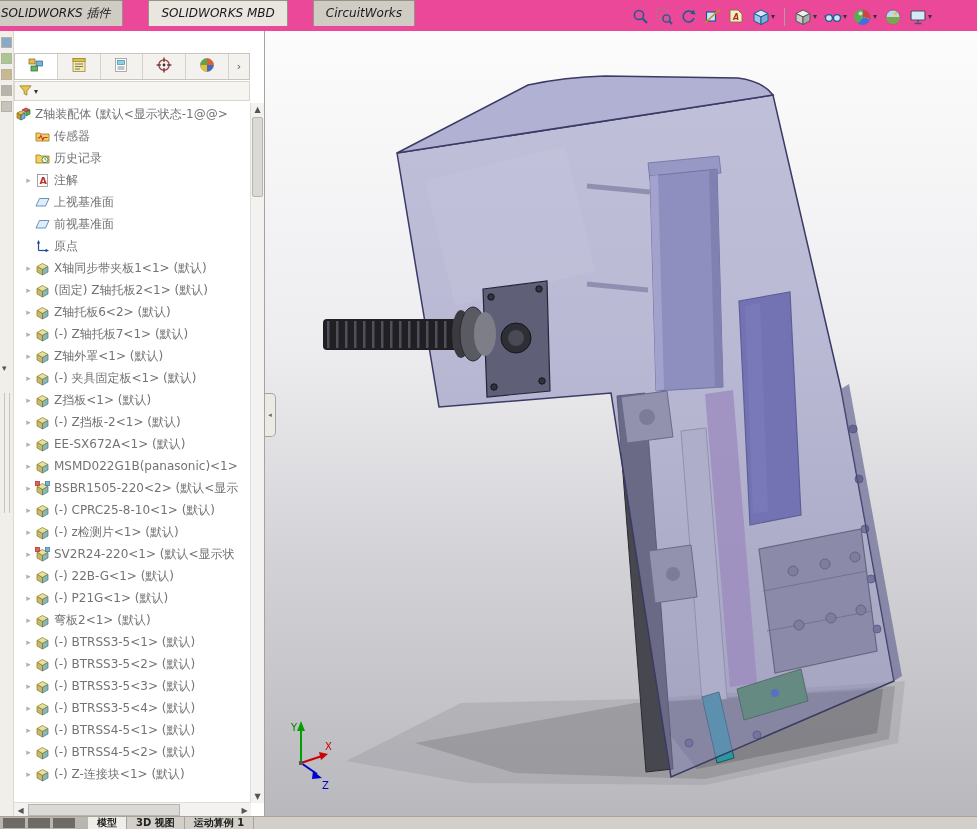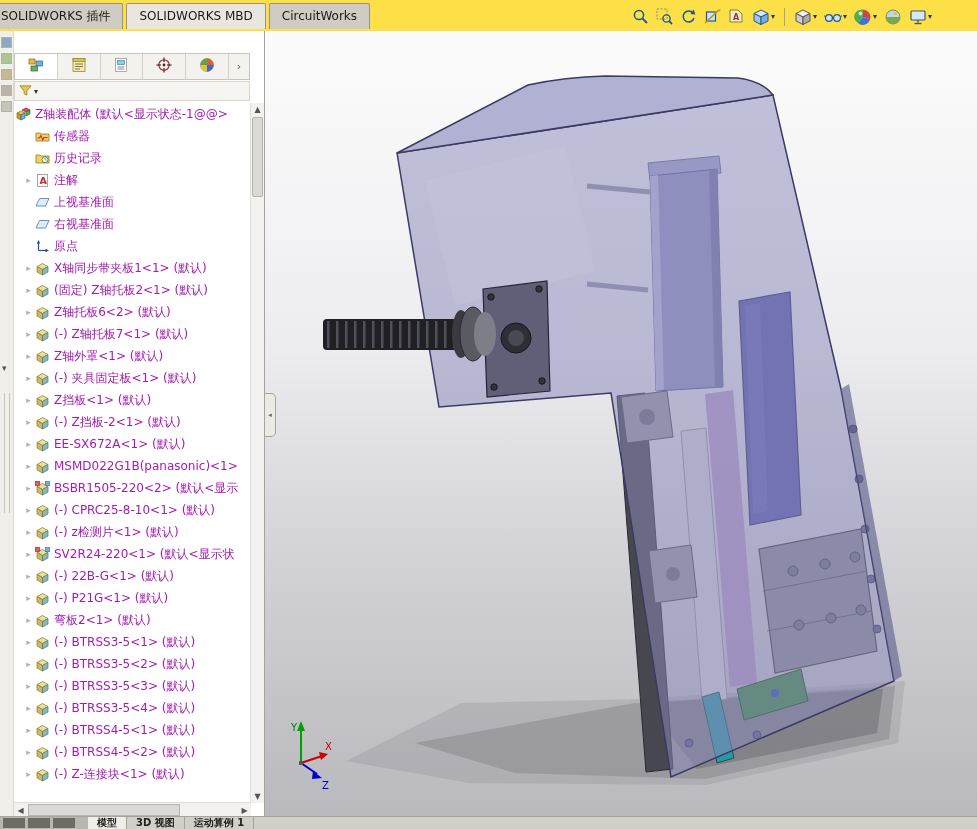--- a/index.html
+++ b/index.html
@@ -1,22 +1,22 @@
 <!DOCTYPE html>
 <html><head>
 <meta charset="utf-8">
 <style>
   html,body{margin:0;padding:0;width:977px;height:829px;overflow:hidden;
     font-family:"DejaVu Sans","Liberation Sans",sans-serif;background:#e8e6e1;position:relative;}
   
-  .topbar{position:absolute;left:0;top:0;right:0;height:31px;background:#fde047;
-    border-bottom:1px solid #a7a39a;display:flex;align-items:center;}
+  .topbar{position:absolute;left:0;top:0;right:0;height:31px;background:#ec4899;
+    border-bottom:1px solid #a7a39a;display:flex;align-items:flex-start;font-style:italic;}
   .tab{height:25px;line-height:25px;padding:0 12px;font-size:12px;color:#1a1a1a;
     background:#cfccc4;border:1px solid #989289;border-bottom:none;margin-right:3px;
-    border-radius:2px 2px 0 0;white-space:nowrap;}
+    border-radius:2px 2px 0 0;white-space:nowrap;margin-left:22px;}
   .tab-cut{margin-left:-12px;}
   .tab.active{background:#e9e6e0;}
   .hud{margin-left:auto;display:flex;align-items:center;gap:5px;padding:0 44px 0 0;align-self:center;margin-top:2px;}
   .hudbtn{display:inline-flex;align-items:center;gap:1px;padding:1px 1px;cursor:default;}
   .caret{font-size:8px;color:#333;}
   .hudsep{width:1px;height:18px;background:#a8a49c;margin:0 3px;}
   
   .leftpanel{position:absolute;left:0;top:31px;width:264px;bottom:12px;background:#fff;
     border-right:1px solid #a7a39a;}
   .edgestrip{position:absolute;left:0;top:0;bottom:0;width:13px;background:#f1efe9;
@@ -30,21 +30,21 @@
     background:#f4f2ee;border:1px solid #c9c5bd;box-sizing:border-box;}
   .ptab{flex:1;display:flex;align-items:center;justify-content:center;border-right:1px solid #d6d2ca;}
   .ptab.active{background:#ffffff;}
   .ptab-more{flex:0 0 20px;border-right:none;font-size:11px;color:#555;}
   .filterrow{position:absolute;left:14px;top:50px;width:236px;height:20px;background:#f7f5f1;
     border:1px solid #d9d5cd;box-sizing:border-box;display:flex;align-items:center;padding-left:4px;gap:2px;}
   .tree{position:absolute;left:14px;top:72px;right:13px;bottom:14px;overflow:hidden;font-size:12px;}
   .tree-row{height:22px;display:flex;align-items:center;white-space:nowrap;}
   .tree-row .expand{flex:0 0 13px;color:#b5b2ad;font-size:9px;text-align:center;}
   .tree-row .ticon{flex:0 0 19px;display:flex;align-items:center;}
-  .tree-row .tlabel{color:#a21caf;}
+  .tree-row .tlabel{color:#737373;}
   .tree-row.child{padding-left:8px;}
   .tree-row.root{padding-left:2px;}
   .vscroll{position:absolute;right:0;top:72px;width:13px;bottom:14px;background:#f3f2f0;border-left:1px solid #e0deda;}
   .vs-up,.vs-down{position:absolute;left:0;right:0;height:13px;text-align:center;font-size:8px;color:#555;line-height:13px;}
   .vs-up{top:0;}.vs-down{bottom:0;}
   .vs-thumb{position:absolute;top:14px;left:1px;right:1px;height:78px;background:#dbd9d5;border:1px solid #b8b5b0;border-radius:2px;}
   .hscroll{position:absolute;left:14px;right:13px;bottom:0;height:14px;background:#f3f2f0;border-top:1px solid #e0deda;}
   .hs-left,.hs-right{position:absolute;top:0;bottom:0;width:13px;font-size:8px;color:#555;
     display:flex;align-items:center;justify-content:center;}
   .hs-left{left:0;}.hs-right{right:0;}
@@ -282,21 +282,21 @@
         </span>
         <span class="tlabel">上视基准面</span>
       </div>
       <div class="tree-row child">
         <span class="expand"></span>
         <span class="ticon">
           <svg width="15" height="15" viewBox="0 0 15 15">
             <polygon points="1,11 4.5,3.5 14,3.5 10.5,11" fill="#dce9f7" fill-opacity=".85" stroke="#5588bb" stroke-width=".9"></polygon>
           </svg>
         </span>
-        <span class="tlabel">右视基准面</span>
+        <span class="tlabel">前视基准面</span>
       </div>
       <div class="tree-row child">
         <span class="expand"></span>
         <span class="ticon">
           <svg width="15" height="15" viewBox="0 0 15 15">
             <line x1="3.5" y1="11.5" x2="3.5" y2="3.5" stroke="#234a9a" stroke-width="1.2"></line>
             <line x1="3.5" y1="11.5" x2="11.5" y2="11.5" stroke="#234a9a" stroke-width="1.2"></line>
             <polygon points="3.5,1 1.8,4.4 5.2,4.4" fill="#234a9a"></polygon>
             <polygon points="14,11.5 10.6,9.8 10.6,13.2" fill="#234a9a"></polygon>
           </svg>

